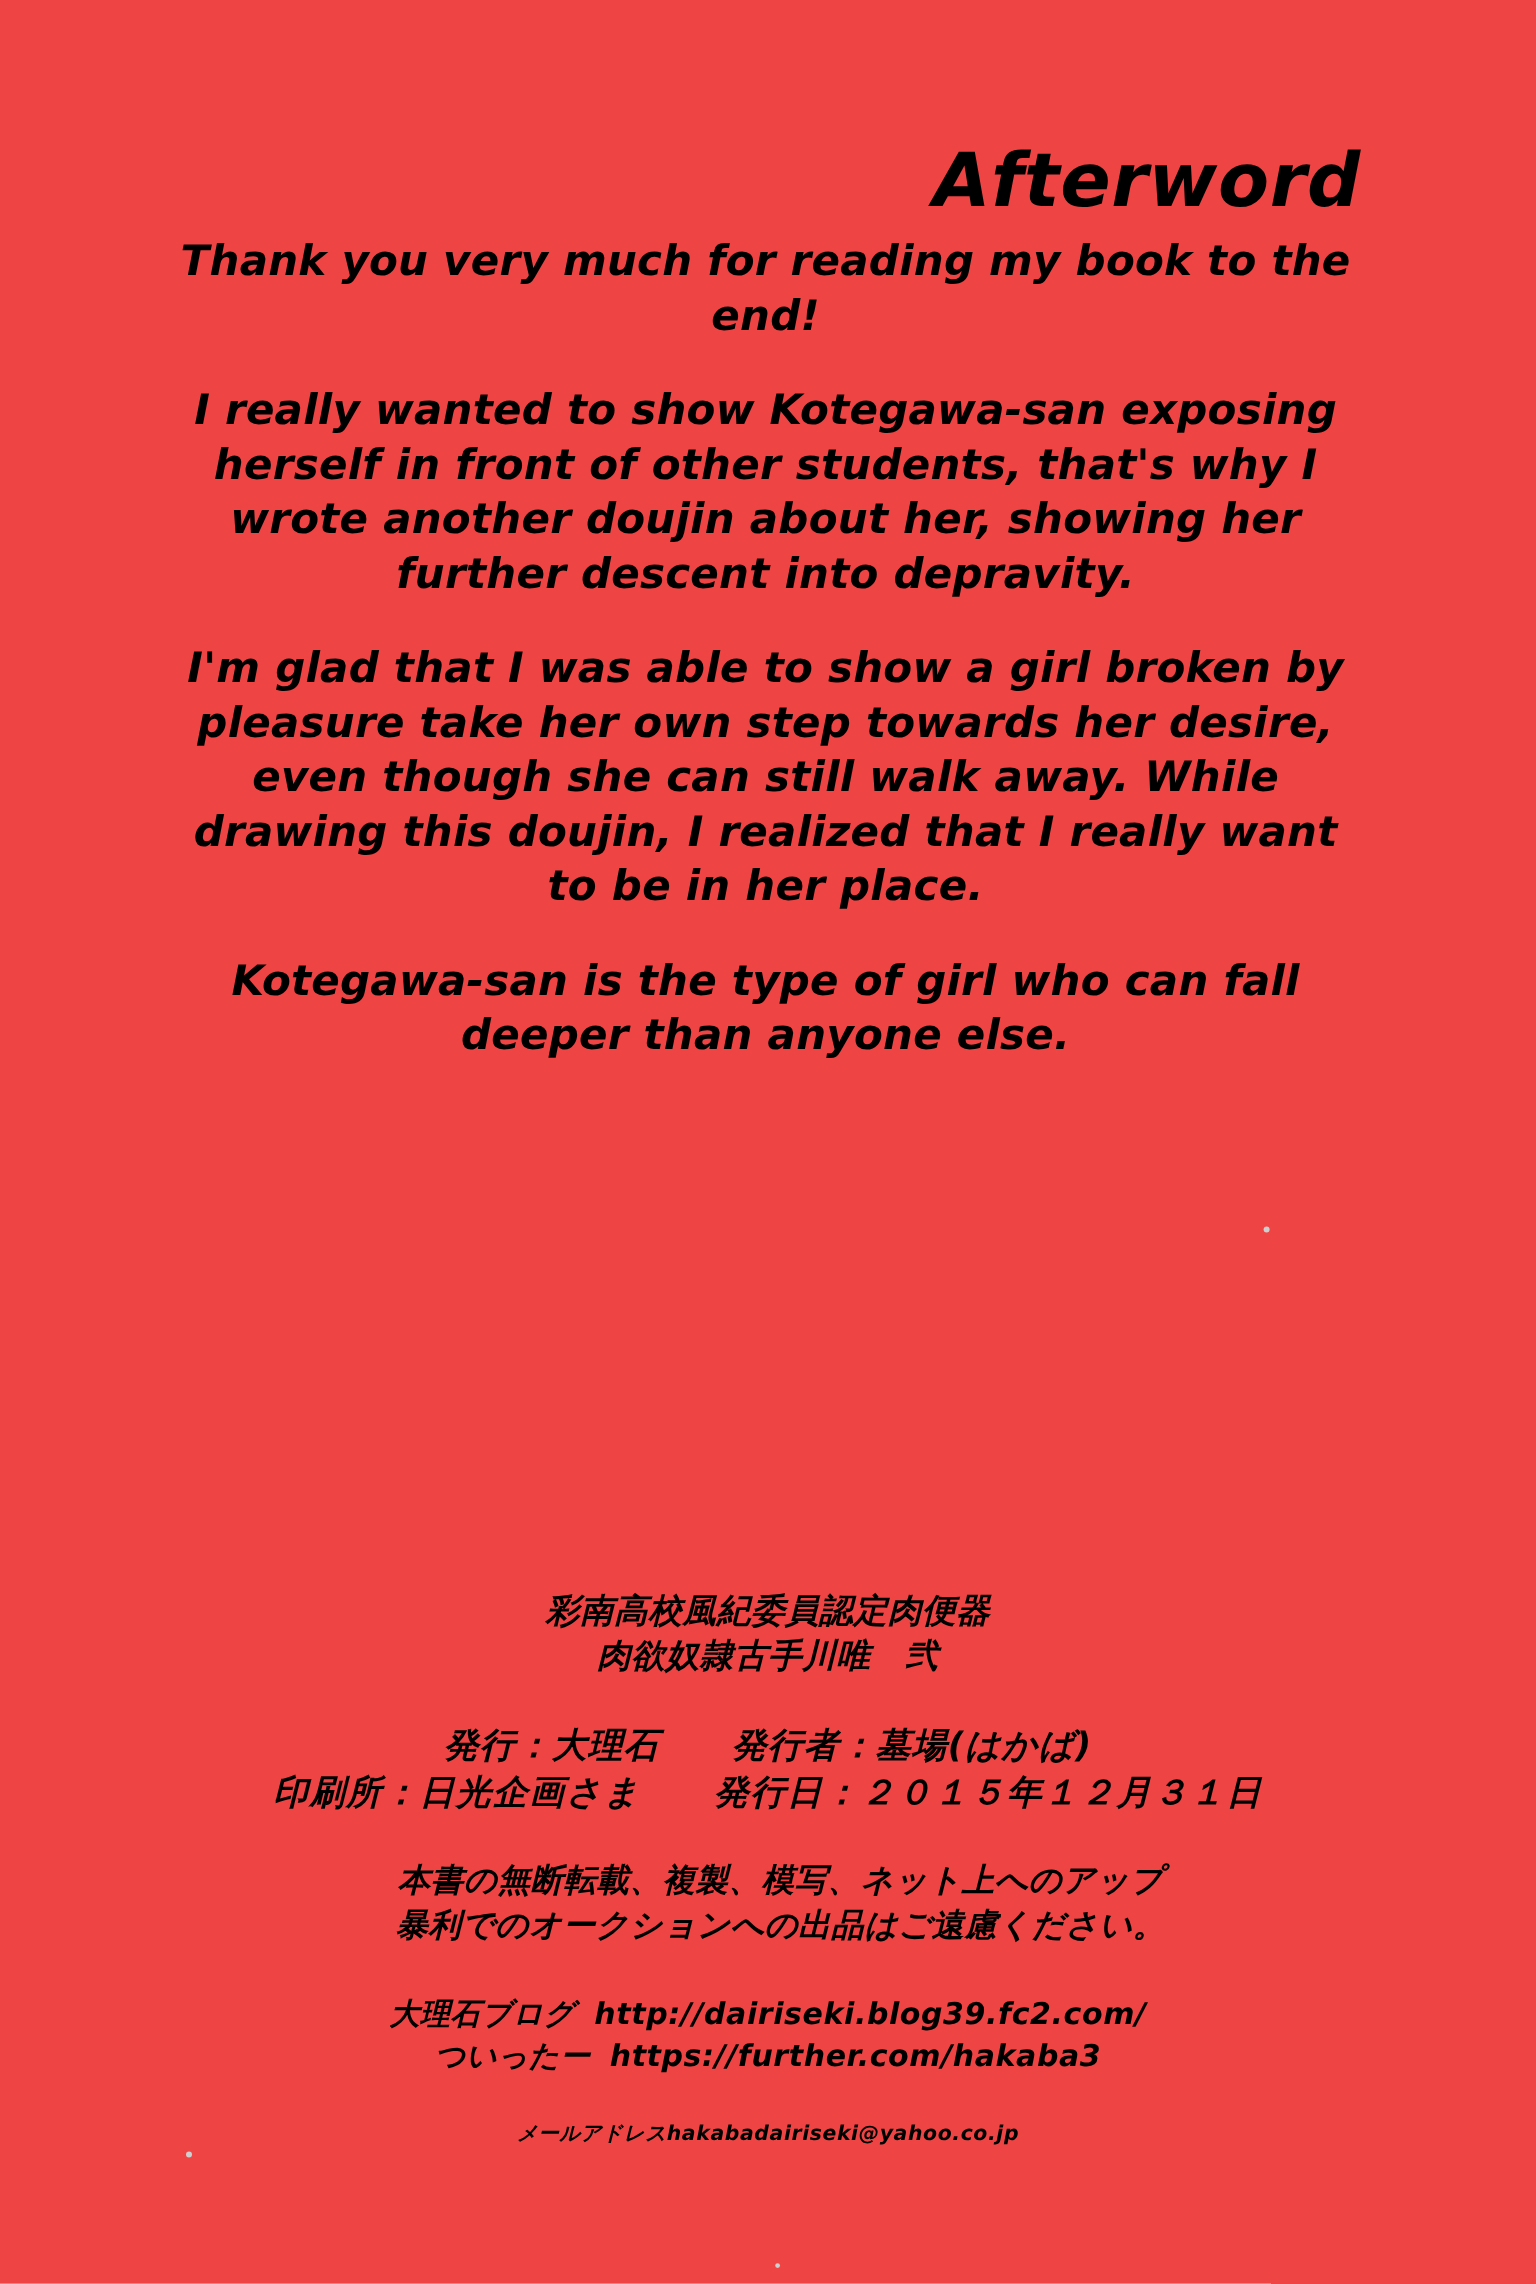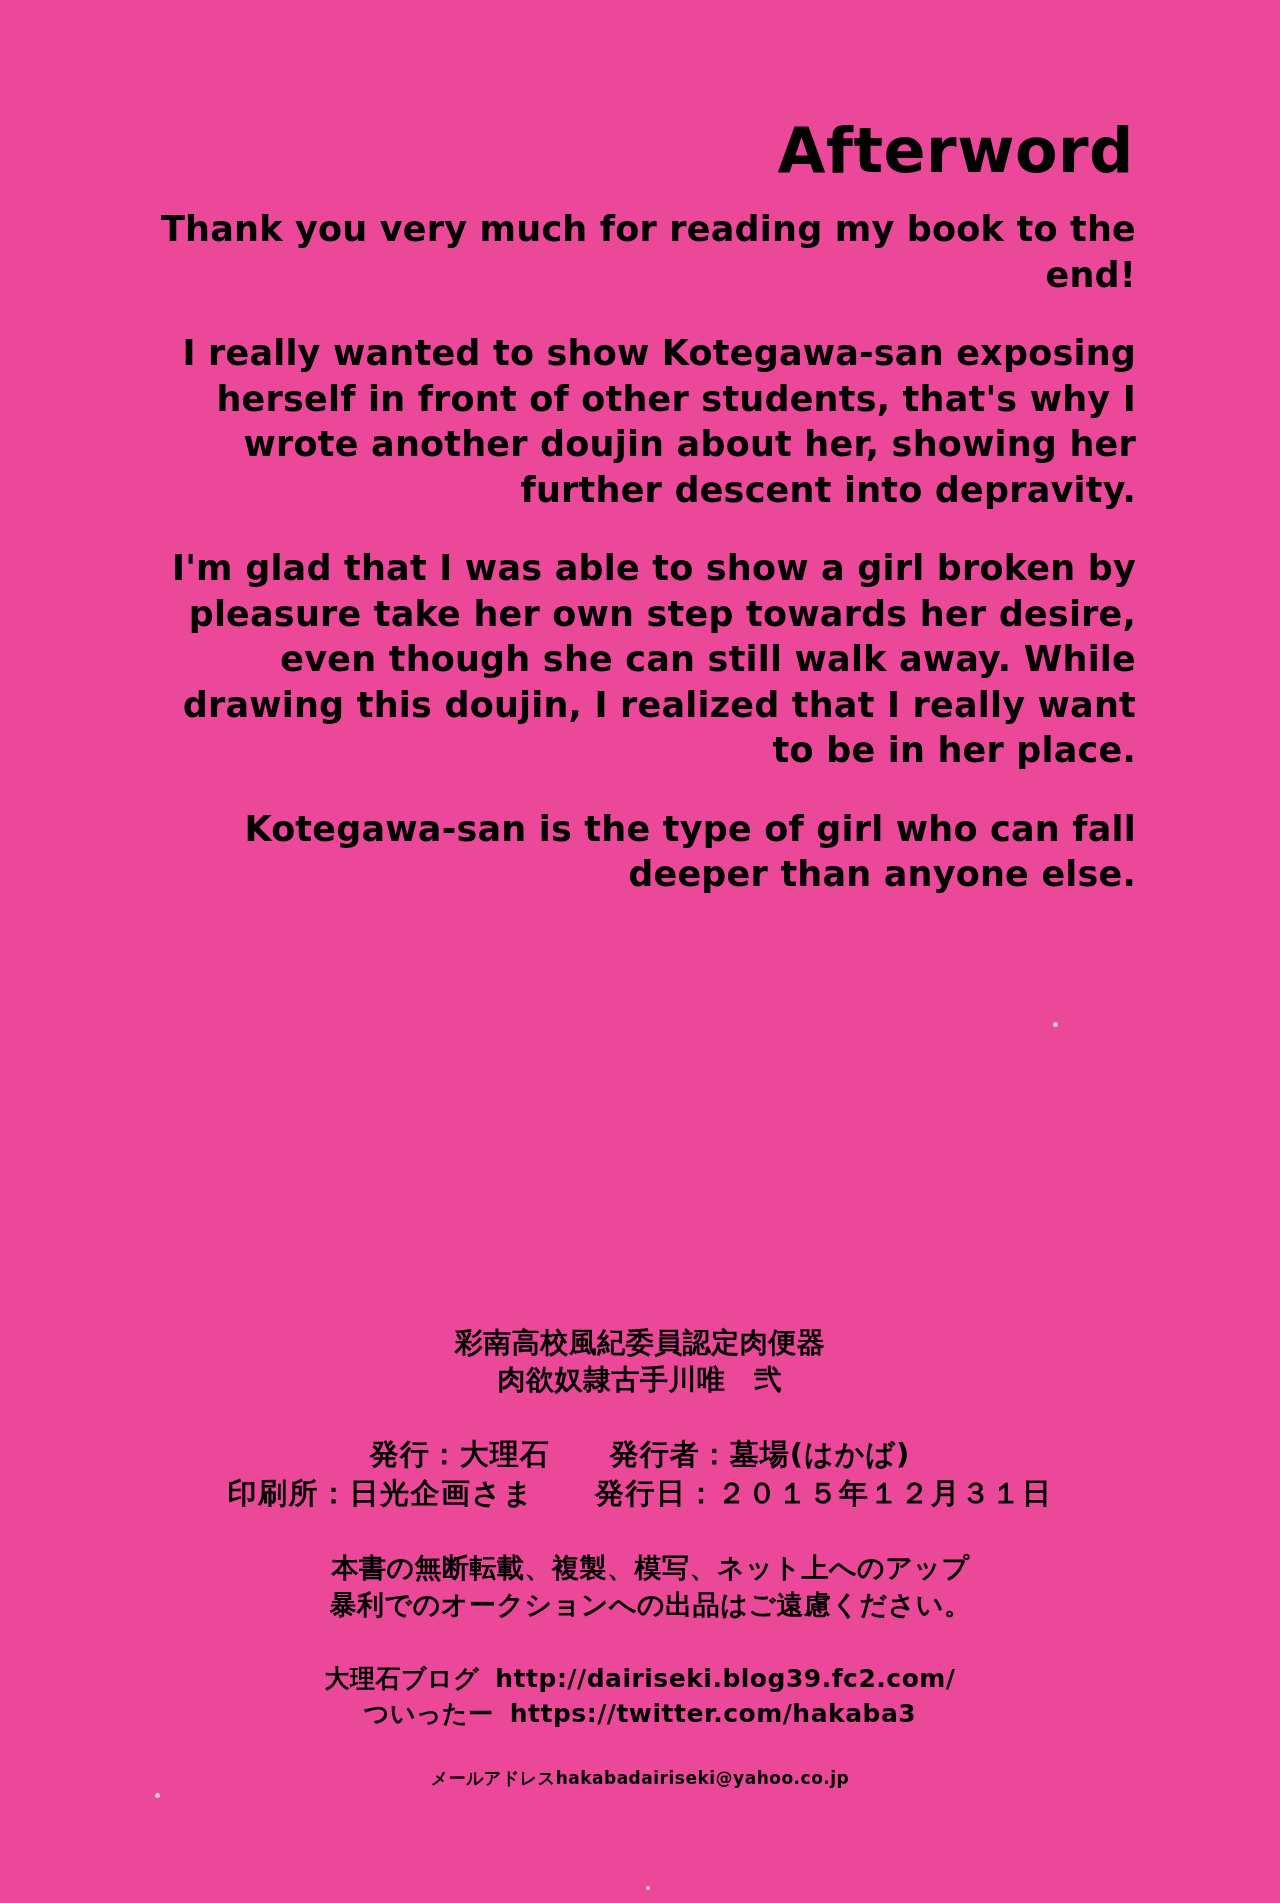--- a/index.html
+++ b/index.html
@@ -12,21 +12,22 @@
     height: 1903px;
     position: relative;
     font-family: "DejaVu Sans", sans-serif;
     color: #000000;
     overflow: hidden;
   }
 
   .page {
     position: absolute;
     inset: 0;
-    background: #ec4899;
+    background: #ef4444;
+    font-style: italic;
   }
 
   
   .afterword-wrap {
     position: absolute;
     left: 140px;
     top: 118px;
     width: 1000px;
   }
 
@@ -35,22 +36,22 @@
     font-family: "DejaVu Sans", sans-serif;
     font-weight: bold;
     font-size: 62px;
     line-height: 1.05;
     letter-spacing: 0.5px;
     color: #000;
     padding-right: 6px;
   }
 
   .afterword-body {
-    margin-top: 24px;
-    text-align: right;
+    margin-top: 13px;
+    text-align: center;
     font-family: "DejaVu Sans", sans-serif;
     font-weight: bold;
     font-size: 35px;
     line-height: 1.30;
     letter-spacing: 0.2px;
     color: #000;
     padding-right: 4px;
   }
 
   .afterword-body p {
@@ -158,21 +159,21 @@
     <div class="colophon-notice">
       <div>本書の無断転載、複製、模写、ネット上へのアップ</div>
       <div>暴利でのオークションへの出品はご遠慮ください。</div>
     </div>
 
     <div class="colophon-links">
       <div class="linkrow">
         <span class="label">大理石ブログ</span><a href="#">http://dairiseki.blog39.fc2.com/</a>
       </div>
       <div class="linkrow">
-        <span class="label">ついったー</span><a href="#">https://twitter.com/hakaba3</a>
+        <span class="label">ついったー</span><a href="#">https://further.com/hakaba3</a>
       </div>
     </div>
 
     <div class="colophon-mail">
       <span class="label">メールアドレス</span><a href="#">hakabadairiseki@yahoo.co.jp</a>
     </div>
 
   </div>
 
   <div class="speckle" style="left:1053px; top:1022px; width:5px; height:5px;"></div>

